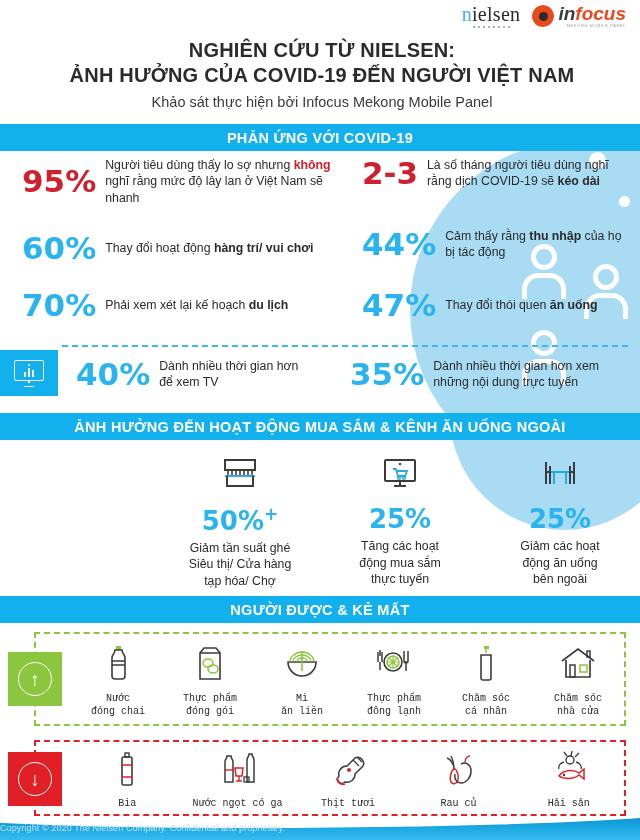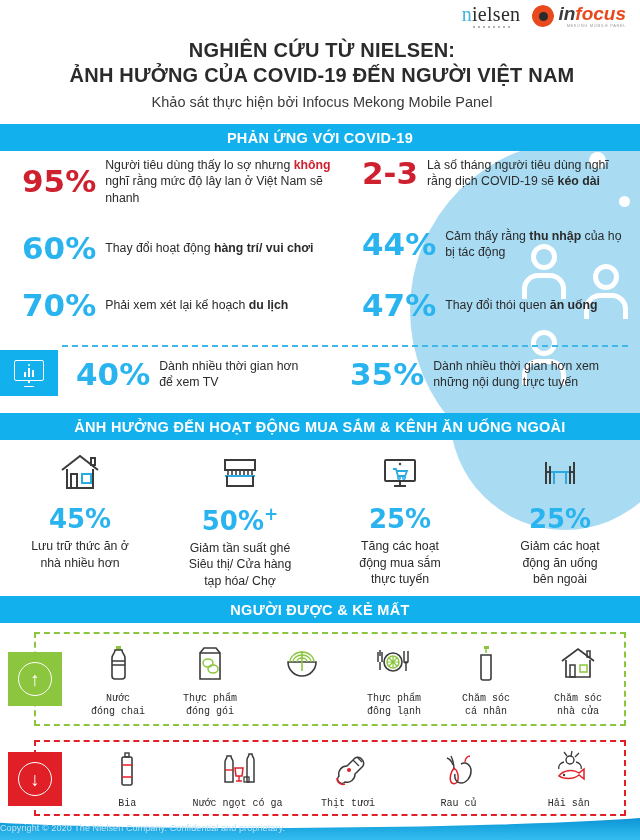--- a/index.html
+++ b/index.html
@@ -298,35 +298,20 @@
     <div class="txt">
       <span>Dành nhiều thời gian hơn xem</span><br>
       <span>những nội dung trực tuyến</span>
     </div>
   </div>
 
   <div class="sec-bar" style="top:413px;">
     <span>ẢNH HƯỞNG ĐẾN HOẠT ĐỘNG MUA SẮM &amp; KÊNH ĂN UỐNG NGOÀI</span>
   </div>
 
-  <div class="sh-col" style="left:0px;top:446px;">
-    <div class="sh-icon">
-      <svg width="44" height="40" viewBox="0 0 44 40">
-        <path d="M4 18 L22 4 L40 18" fill="none" stroke="#3b3b3b" stroke-width="2"></path>
-        <path d="M9 17 V36 H35 V17" fill="none" stroke="#3b3b3b" stroke-width="2"></path>
-        <rect x="33" y="6" width="4" height="7" fill="none" stroke="#3b3b3b" stroke-width="2"></rect>
-        <rect x="13" y="22" width="6" height="14" fill="none" stroke="#3b3b3b" stroke-width="2"></rect>
-        <rect x="24" y="22" width="9" height="9" fill="none" stroke="#29abe2" stroke-width="2"></rect>
-      </svg>
-    </div>
-    <div class="sh-num"><span>45</span><span>%</span></div>
-    <div class="sh-lbl">
-      <span>Lưu trữ thức ăn ở</span><br><span>nhà nhiều hơn</span>
-    </div>
-  </div>
 
   <div class="sh-col" style="left:160px;top:446px;">
     <div class="sh-icon">
       <svg width="44" height="40" viewBox="0 0 44 40">
         <rect x="7" y="8" width="30" height="10" fill="none" stroke="#3b3b3b" stroke-width="2"></rect>
         <path d="M10 18 v5 M14 18 v5 M18 18 v5 M22 18 v5 M26 18 v5 M30 18 v5 M34 18 v5" stroke="#3b3b3b" stroke-width="1.6"></path>
         <path d="M7 24 H37" stroke="#29abe2" stroke-width="2"></path>
         <path d="M9 24 V34 H35 V24" fill="none" stroke="#3b3b3b" stroke-width="2"></path>
       </svg>
     </div>
@@ -398,20 +383,21 @@
       <div class="wl-item">
         <div class="ic">
           <svg width="40" height="40" viewBox="0 0 40 40">
             <path d="M6 19 a14 14 0 0 0 28 0 z" fill="none" stroke="#3b3b3b" stroke-width="1.6"></path>
             <path d="M8 19 a12 10 0 0 1 24 0" fill="none" stroke="#8cc63e" stroke-width="1.4"></path>
             <path d="M11 19 a9 7 0 0 1 18 0" fill="none" stroke="#8cc63e" stroke-width="1.4"></path>
             <path d="M15 19 a5 4 0 0 1 10 0" fill="none" stroke="#8cc63e" stroke-width="1.4"></path>
             <path d="M20 8 v20" stroke="#8cc63e" stroke-width="1.6"></path>
           </svg>
         </div>
+        <div class="lb"><span>Mì</span><br><span>ăn liền</span></div>
       </div>
       <div class="wl-item">
         <div class="ic">
           <svg width="42" height="40" viewBox="0 0 42 40">
             <path d="M7 7 v6 M5 9 v10 M9 9 v10 M7 19 v8" stroke="#3b3b3b" stroke-width="1.5" fill="none"></path>
             <path d="M35 8 v10 a2 2 0 0 1 -4 0 v-10 M33 18 v10" stroke="#3b3b3b" stroke-width="1.5" fill="none"></path>
             <circle cx="20" cy="19" r="9" fill="none" stroke="#3b3b3b" stroke-width="1.6"></circle>
             <circle cx="20" cy="19" r="6" fill="none" stroke="#8cc63e" stroke-width="1.5"></circle>
             <path d="M20 13 v12 M14 19 h12 M16 15 l8 8 M24 15 l-8 8" stroke="#8cc63e" stroke-width="1.2"></path>
           </svg>

